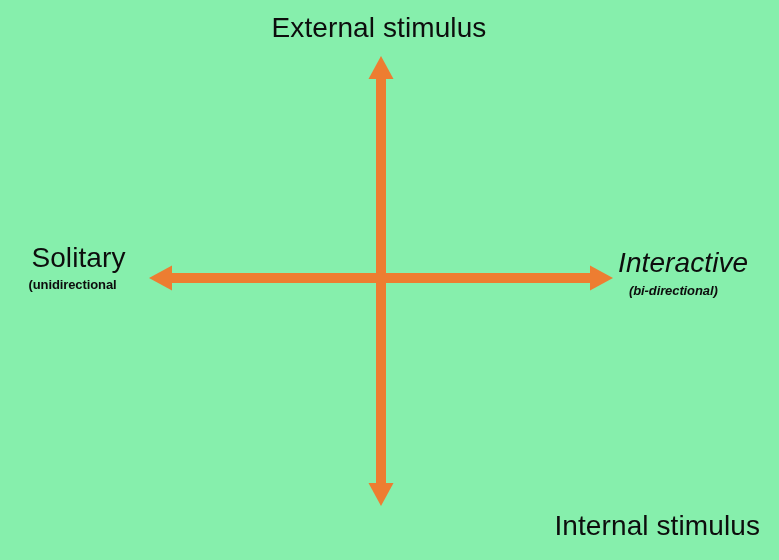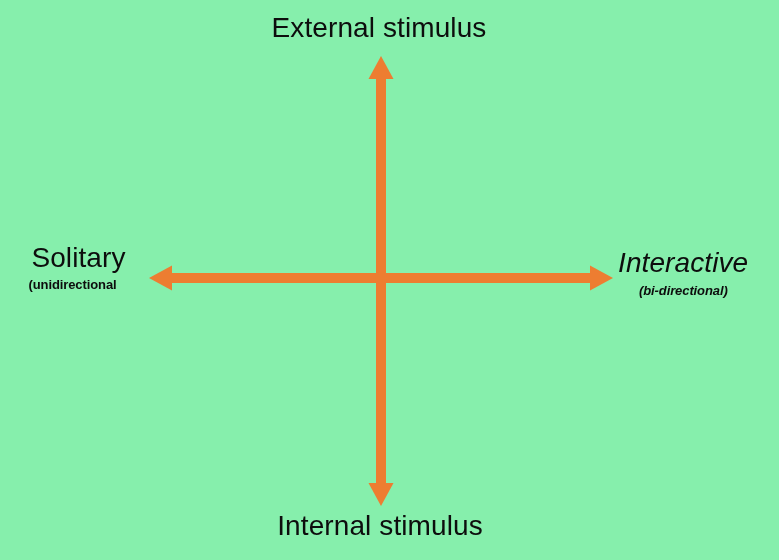--- a/index.html
+++ b/index.html
@@ -55,21 +55,21 @@
     top: 14px;
     width: 758px;
     text-align: center;
   }
 
   
   #label-bottom {
     left: 0;
     top: 512px;
     width: 760px;
-    text-align: center;
+    text-align: right;
   }
 
   
   #label-left {
     left: 0;
     top: 244px;
     width: 145px;
     text-align: center;
   }
   #label-left .label-main {
@@ -88,21 +88,21 @@
     width: 161px;
     text-align: left;
     font-style: italic;
   }
   #label-right .label-main {
     display: block;
   }
   #label-right .label-sub {
     display: block;
     margin-top: 6px;
-    margin-left: 21px;
+    margin-left: 11px;
   }
   .sub-line { display: block; }
 </style>
 </head>
 <body>
 
 <div id="canvas">
 
   <svg id="axes-svg" viewBox="0 0 779 560" xmlns="http://www.w3.org/2000/svg">
 

